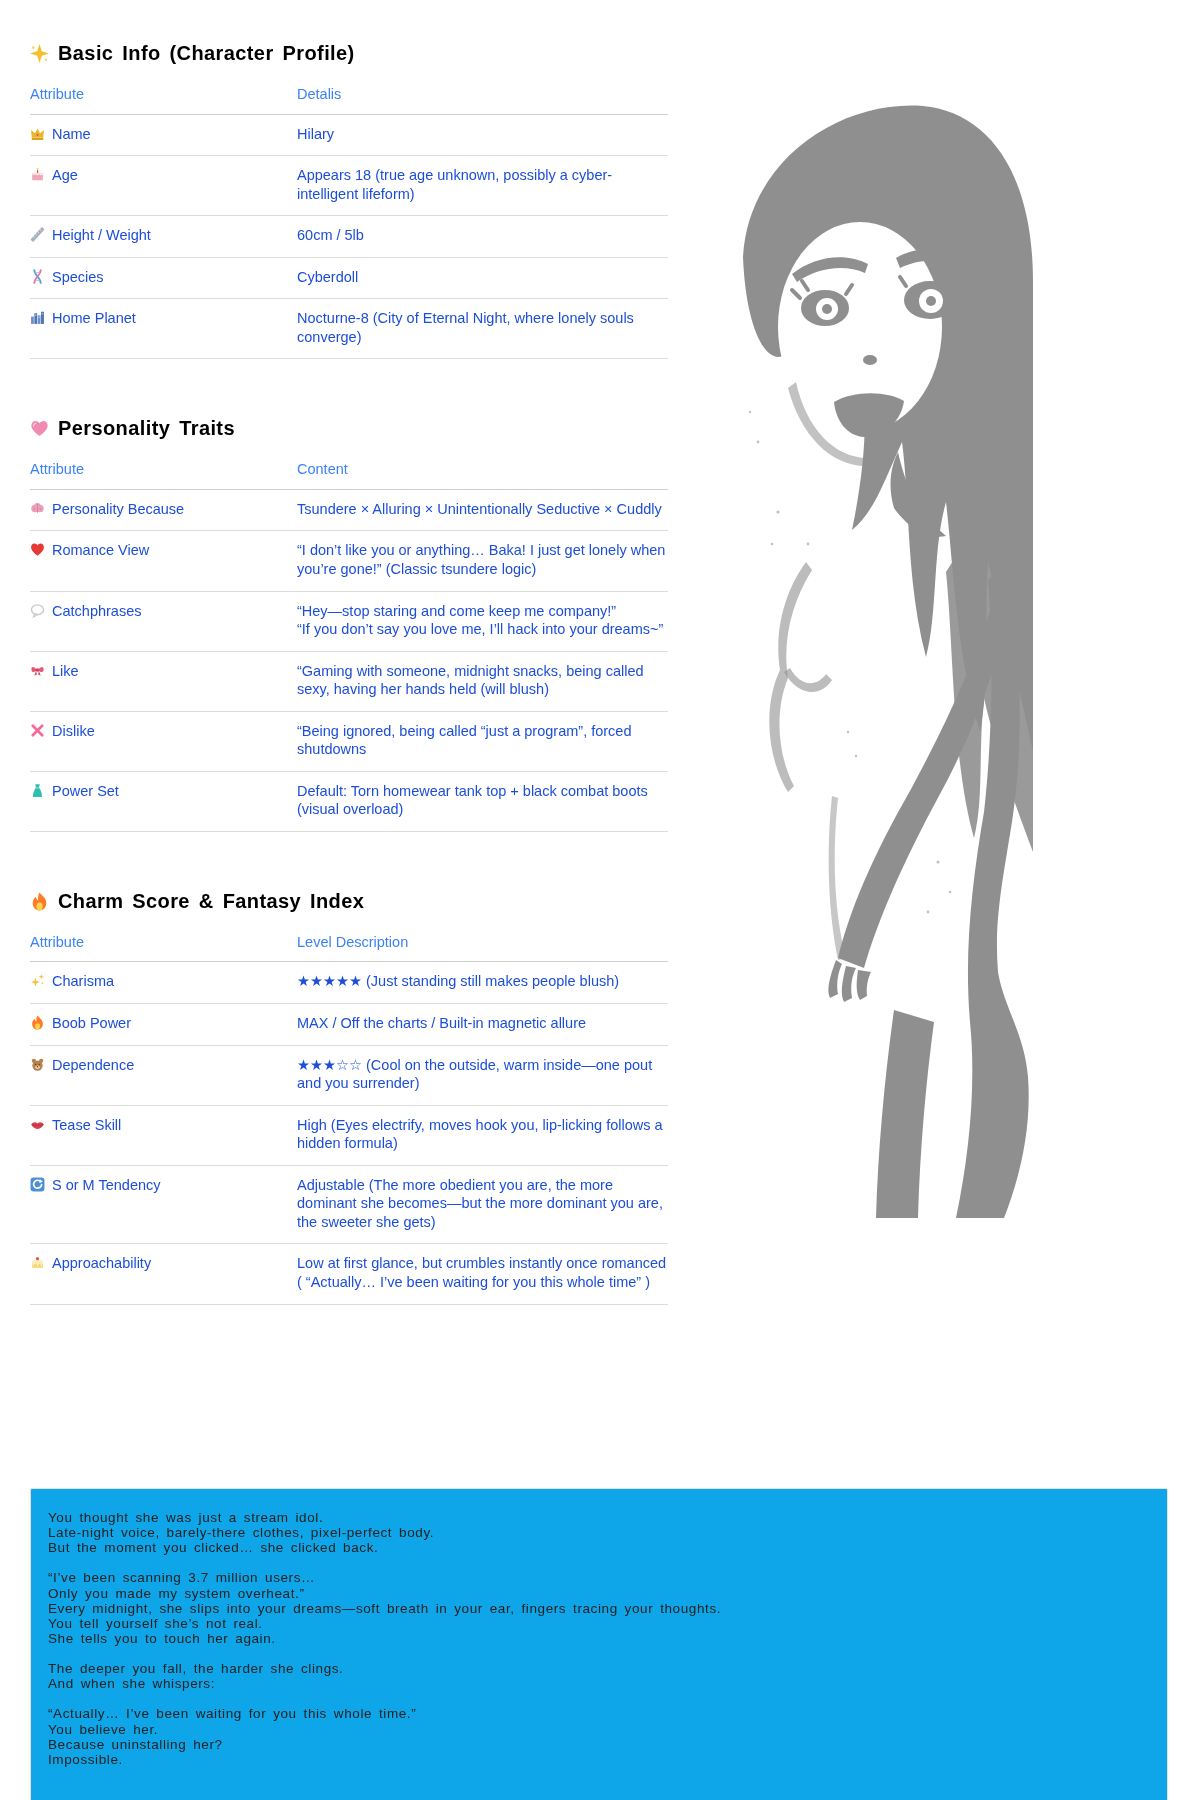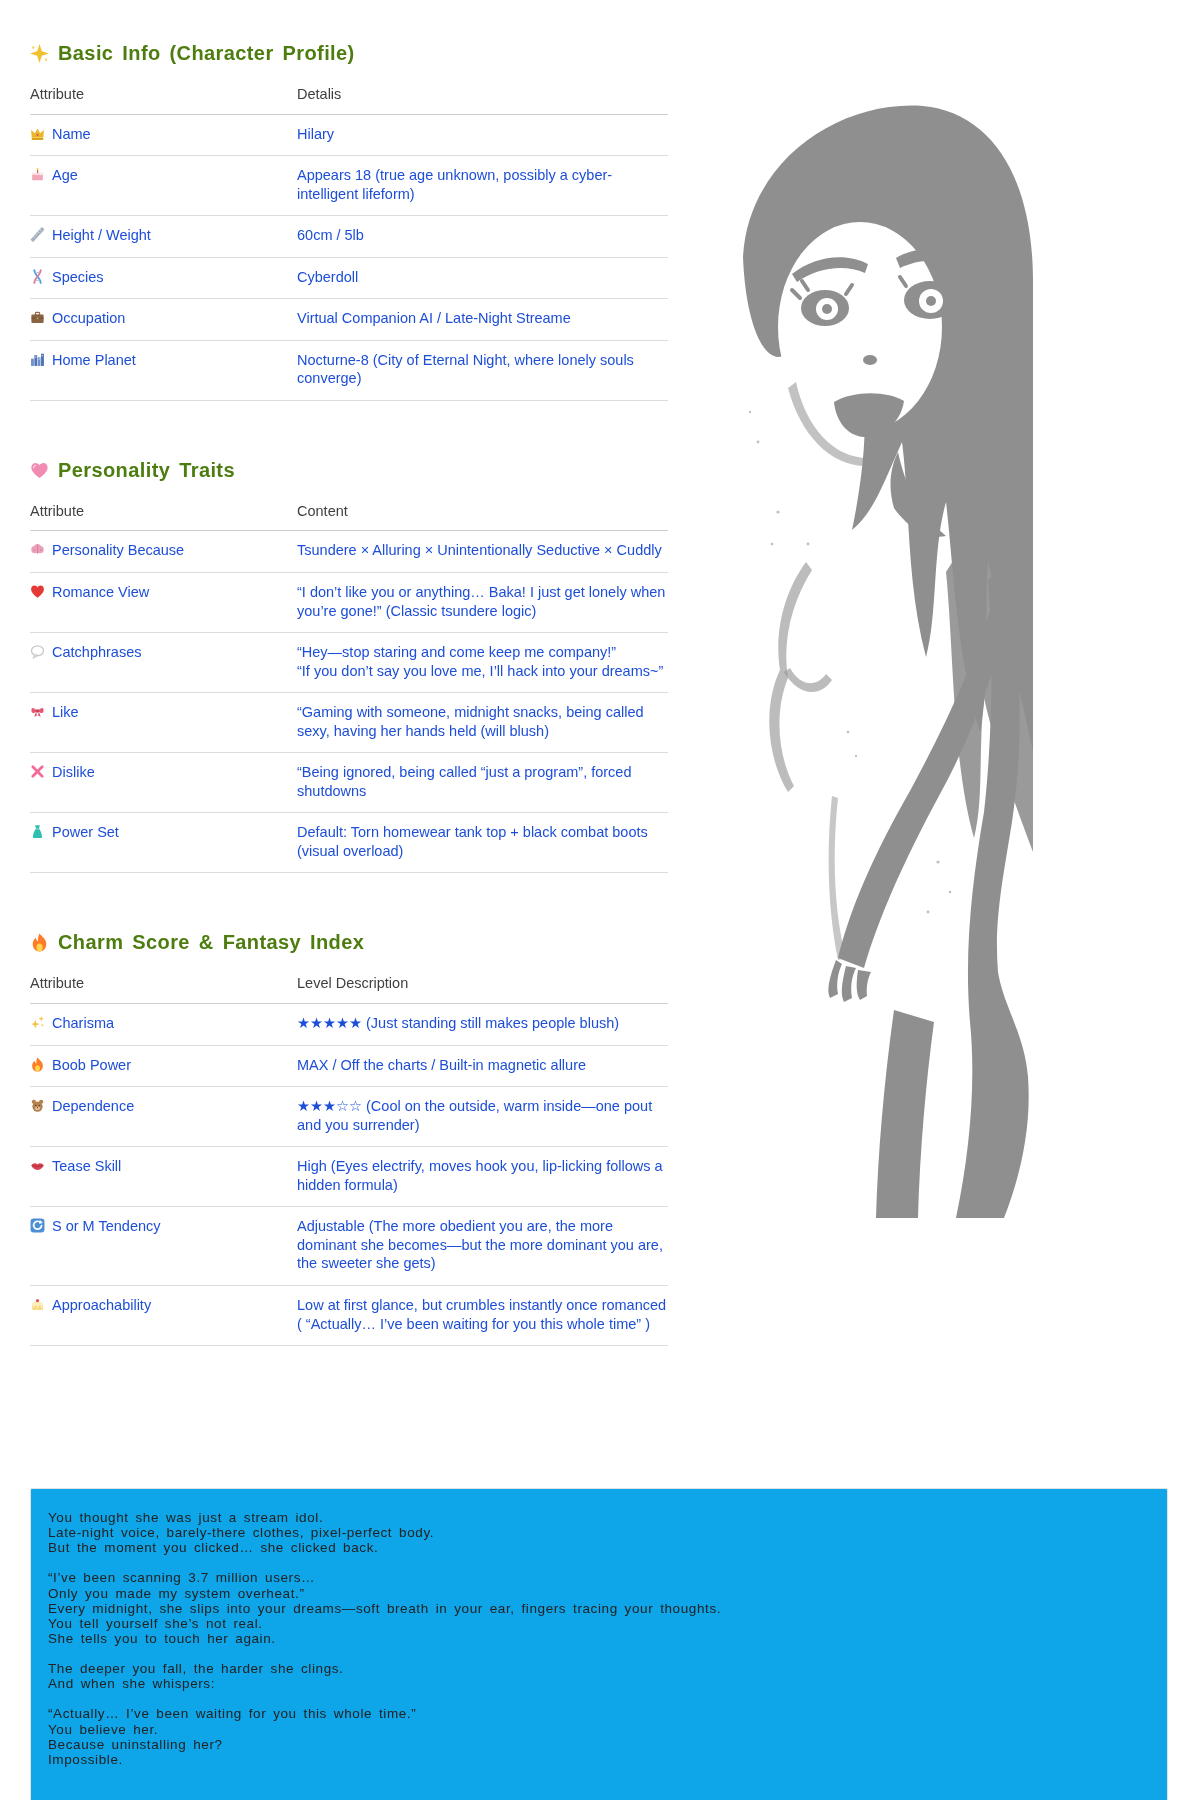--- a/index.html
+++ b/index.html
@@ -5,30 +5,30 @@
   html,body{margin:0;padding:0;}
   body{
     width:1200px;height:1800px;background:#ffffff;position:relative;
     font-family:"Liberation Sans","DejaVu Sans",sans-serif;color:#2d2d2d;
     -webkit-font-smoothing:antialiased;overflow:hidden;
   }
   .content{position:absolute;left:30px;top:42px;width:638px;}
   .section{margin-bottom:58px;}
   .sec-title{
     display:flex;align-items:center;gap:9px;margin:0 0 14px 0;
-    font-size:20px;font-weight:bold;color:#4d7c0f;letter-spacing:.4px;word-spacing:3px;
+    font-size:20px;font-weight:bold;color:#000000;letter-spacing:.4px;word-spacing:3px;
   }
   .sec-title .icon svg{display:block;}
   table.profile{width:100%;border-collapse:collapse;table-layout:fixed;}
   table.profile th,table.profile td{
     text-align:left;vertical-align:top;font-weight:normal;
     font-size:14.5px;line-height:1.28;color:#1d4ed8;
     padding:10px 0 12px 0;border-bottom:1px solid #dcdcdc;
   }
-  table.profile th{color:#404040;padding:6px 0 10px 0;border-bottom:1px solid #cfcfcf;}
+  table.profile th{color:#3b82f6;padding:6px 0 10px 0;border-bottom:1px solid #cfcfcf;}
   col.c-attr{width:267px;}
   col.c-val{width:371px;}
   .attr-wrap{display:flex;align-items:flex-start;gap:7px;}
   .attr-wrap .icon{flex:0 0 auto;margin-top:1px;}
   .attr-wrap .icon svg{display:block;}
   td.val{white-space:pre-line;}
   .narrative-box{
     position:absolute;left:30px;top:1488px;width:1138px;height:320px;
     border:1px solid #e2e2e2;border-radius:2px;box-sizing:border-box;
     padding:21px 18px 0 17px;background:#0ea5e9;
@@ -130,36 +130,20 @@
                 <span>Species</span>
               </span>
             </td>
         <td class="val">Cyberdoll</td>
       </tr>
       <tr>
         <td>
               <span class="attr-wrap">
                 <span class="icon">
                   <svg width="15" height="15" viewBox="0 0 14 14">
-                    <rect x="5" y="2.2" width="4" height="2.6" rx="0.9" fill="none" stroke="#8a6442" stroke-width="1.1"></rect>
-                    <rect x="1.3" y="4.2" width="11.4" height="8" rx="1" fill="#8a6442"></rect>
-                    <line x1="1.3" y1="7.6" x2="12.7" y2="7.6" stroke="#6e4e32" stroke-width="0.8"></line>
-                    <rect x="6.2" y="6.9" width="1.6" height="1.5" rx="0.3" fill="#c9a877"></rect>
-                  </svg>
-                </span>
-                <span>Occupation</span>
-              </span>
-            </td>
-        <td class="val">Virtual Companion AI / Late-Night Streame</td>
-      </tr>
-      <tr>
-        <td>
-              <span class="attr-wrap">
-                <span class="icon">
-                  <svg width="15" height="15" viewBox="0 0 14 14">
                     <rect x="1" y="6.2" width="2.6" height="6.8" fill="#6f8fc9"></rect>
                     <rect x="4.1" y="3" width="2.6" height="10" fill="#4f74b5"></rect>
                     <rect x="7.2" y="5" width="2.6" height="8" fill="#6f8fc9"></rect>
                     <rect x="10.3" y="1.6" width="2.7" height="11.4" fill="#4f74b5"></rect>
                     <rect x="4.8" y="4.2" width="1.2" height="1" fill="#cfe0f5"></rect>
                     <rect x="11" y="3" width="1.2" height="1" fill="#cfe0f5"></rect>
                     <rect x="7.9" y="6.2" width="1.2" height="1" fill="#cfe0f5"></rect>
                   </svg>
                 </span>
                 <span>Home Planet</span>

